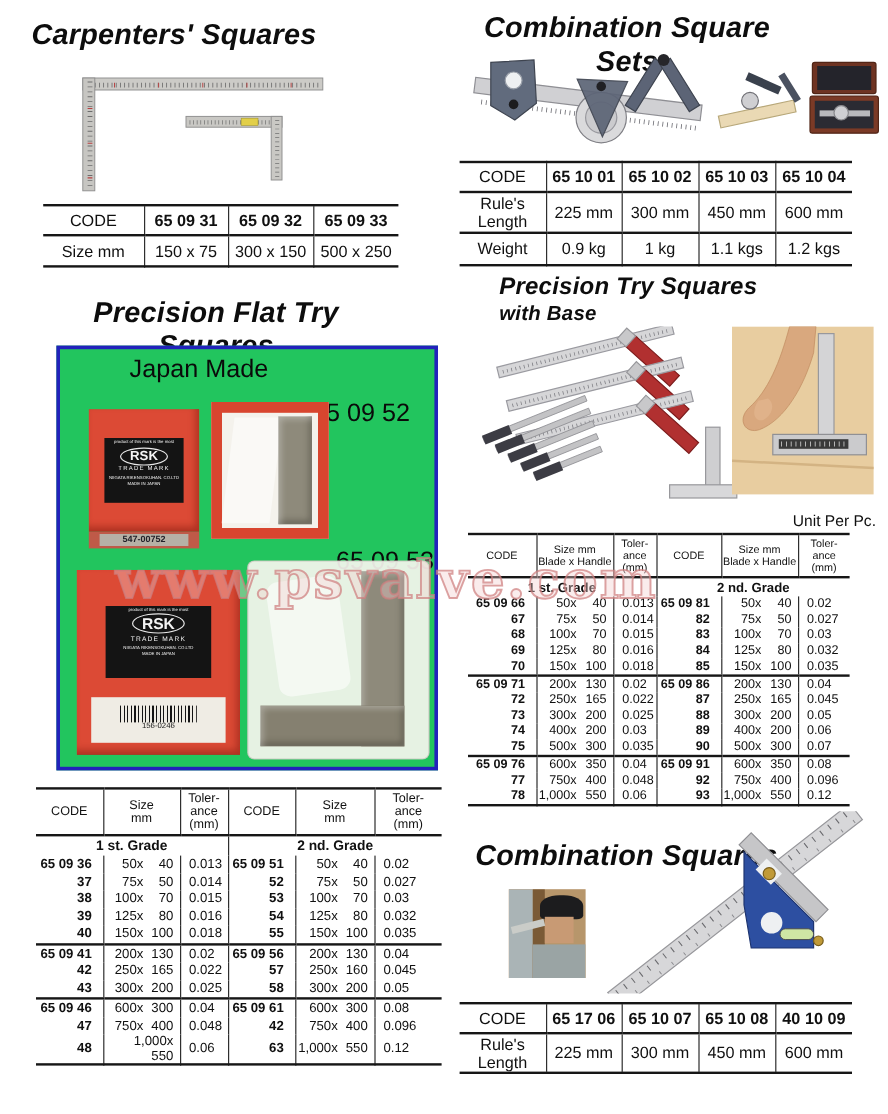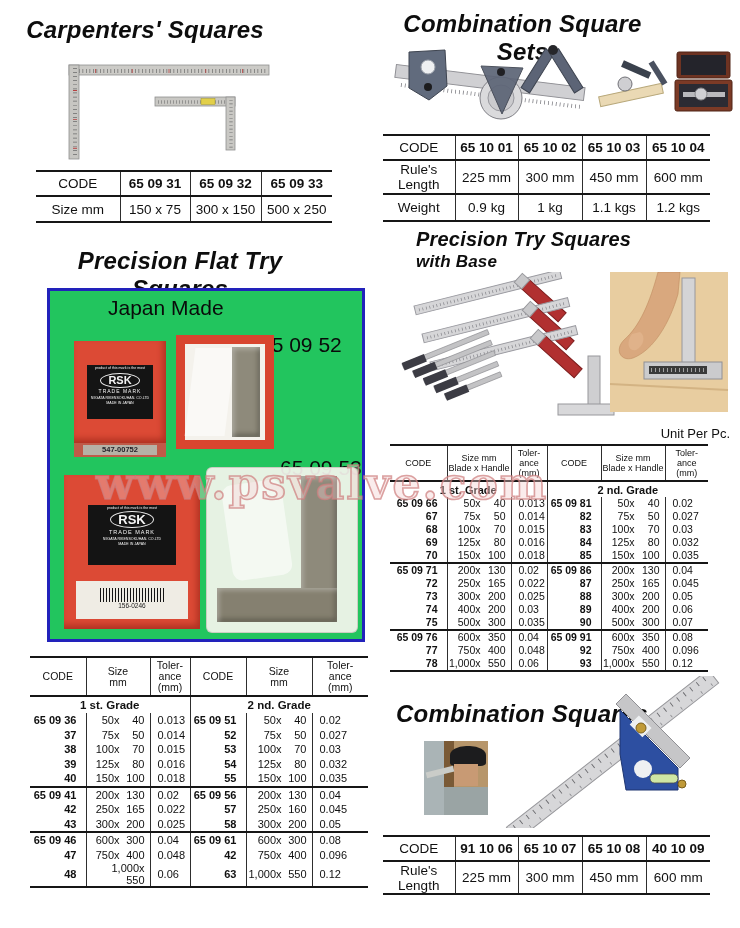--- a/index.html
+++ b/index.html
@@ -573,21 +573,21 @@
     <colgroup>
         <col style="width:72px">
         <col style="width:63px">
         <col style="width:64px">
         <col style="width:64px">
         <col style="width:64px">
       </colgroup>
     <tbody>
         <tr style="height:25px;">
       <td class="lbl">CODE</td>
-      <td class="code">91 10 06</td>
+      <td class="code">65 17 06</td>
       <td class="code">65 10 07</td>
       <td class="code">65 10 08</td>
       <td class="code">40 10 09</td>
     </tr>
     <tr style="height:33px;">
       <td class="lbl prewrap" style="line-height:15px;">Rule's
 Length</td>
       <td>225 mm</td>
       <td>300 mm</td>
       <td>450 mm</td>

